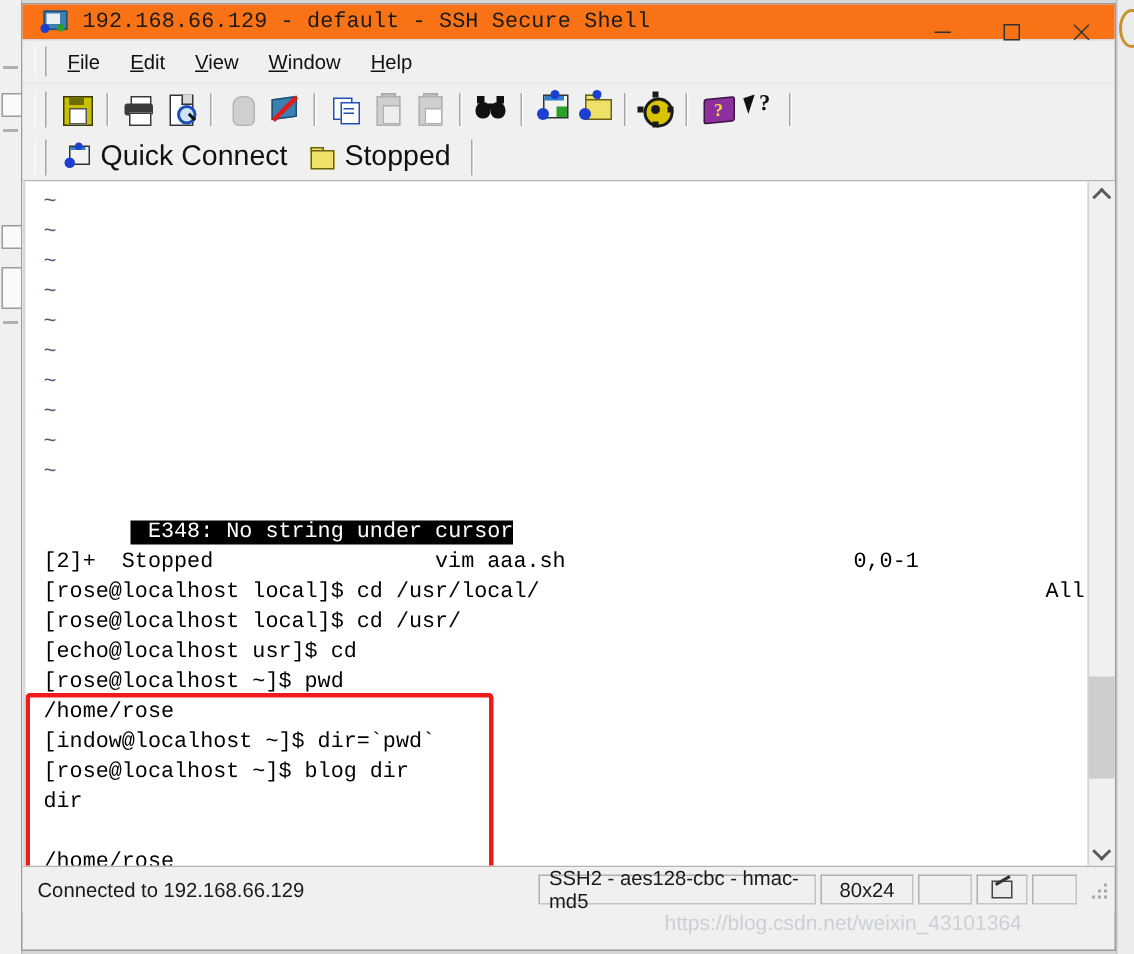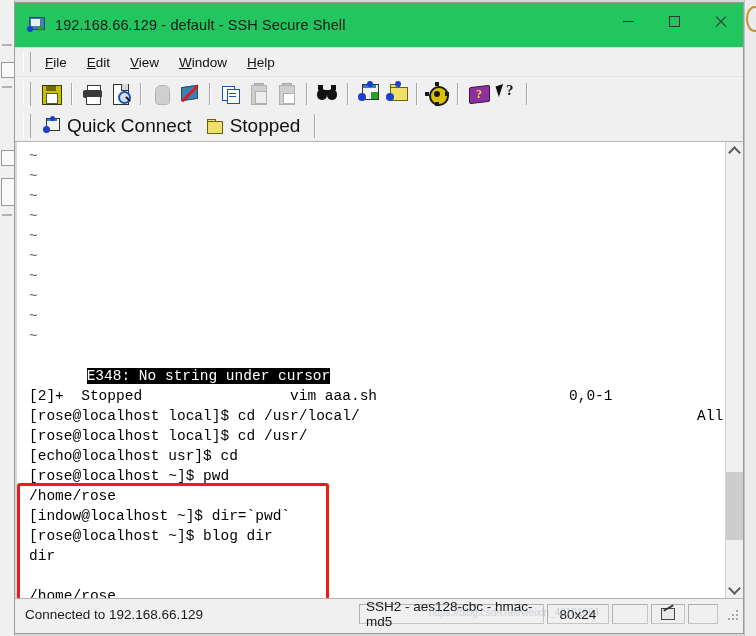--- a/index.html
+++ b/index.html
@@ -10,21 +10,21 @@
   #bg-left .bgbtn{position:absolute;left:1px;width:12px;height:14px;border:1px solid #9a9a9a;background:#fafafa;}
   #bg-left .bgtick{position:absolute;left:2px;width:10px;height:2px;background:#b0b0b0;}
   #bg-right{position:absolute;left:744px;top:0;width:12px;height:636px;background:#ececec;border-left:1px solid #c2c2c2;}
   #bg-right .circ{position:absolute;left:1px;top:6px;width:13px;height:22px;border:2px solid #c8922a;border-radius:50%;}
 
   
   #window{position:absolute;left:14px;top:2px;width:730px;height:632px;background:#f0f0f0;
           border:1px solid #9c9c9c;box-sizing:border-box;}
 
   
-  #titlebar{position:relative;height:44px;background:#22c55e;display:flex;align-items:center;}
+  #titlebar{position:relative;height:23px;background:#f97316;display:flex;align-items:center;font-family:Liberation Mono, monospace;}
   #title-icon{width:18px;height:18px;margin-left:12px;position:relative;flex:none;}
   #title-icon .scr{position:absolute;left:2px;top:1px;width:14px;height:11px;background:#3c7fb1;border:1px solid #1c4f73;}
   #title-icon .scr2{position:absolute;left:4px;top:3px;width:9px;height:7px;background:#e8eef2;}
   #title-icon .d1{position:absolute;left:0px;top:10px;width:6px;height:6px;border-radius:50%;background:#1d3fd0;}
   #title-icon .d2{position:absolute;left:11px;top:10px;width:5px;height:5px;border-radius:50%;background:#2a9d2a;}
   #title-text{margin-left:10px;font-size:14.5px;color:#1a1a1a;letter-spacing:.1px;}
   #win-controls{position:absolute;right:0;top:0;height:36px;display:flex;}
   .winbtn{width:46px;height:36px;display:flex;align-items:center;justify-content:center;color:#222;}
   .winbtn .min{width:11px;height:1px;background:#333;}
   .winbtn .max{width:11px;height:11px;border:1px solid #333;box-sizing:border-box;}
@@ -330,21 +330,21 @@
       <div class="trow tilde" style="top:44px;">~</div>
       <div class="trow tilde" style="top:64px;">~</div>
       <div class="trow tilde" style="top:84px;">~</div>
       <div class="trow tilde" style="top:104px;">~</div>
       <div class="trow tilde" style="top:124px;">~</div>
       <div class="trow tilde" style="top:144px;">~</div>
       <div class="trow tilde" style="top:164px;">~</div>
       <div class="trow tilde" style="top:184px;">~</div>
 
       <div class="trow" style="top:204px;left:0;width:100%;">
-        <span class="inv" style="">E348: No string under cursor</span>
+        <span class="inv" style="padding-left:12px;">E348: No string under cursor</span>
         <span style="position:absolute;left:552px;">0,0-1</span>
         <span style="position:absolute;left:680px;">All</span>
       </div>
 
       <div class="trow" style="top:244px;">[2]+  Stopped                 vim aaa.sh</div>
       <div class="trow" style="top:264px;">[rose@localhost local]$ cd /usr/local/</div>
       <div class="trow" style="top:284px;">[rose@localhost local]$ cd /usr/</div>
       <div class="trow" style="top:304px;">[echo@localhost usr]$ cd</div>
       <div class="trow" style="top:324px;">[rose@localhost ~]$ pwd</div>
       <div class="trow" style="top:344px;">/home/rose</div>
@@ -384,16 +384,16 @@
       <i style="top:12px;"></i>
         <i style="top:12px;right:5px;"></i>
         <i style="top:12px;right:9px;"></i>
       <i style="top:8px;"></i>
         <i style="top:8px;right:5px;"></i>
       <i style="top:4px;"></i>
     </div>
   </div>
 
   <div id="watermark">
-    <span style="left:414px;top:604px;font-size:10px;">https://blog.csdn.net/weixin_43101364</span>
+    <span style="left:428px;top:604px;font-size:14px;">https://blog.csdn.net/weixin_43101364</span>
   </div>
 
 </div>
 
 </body></html>

